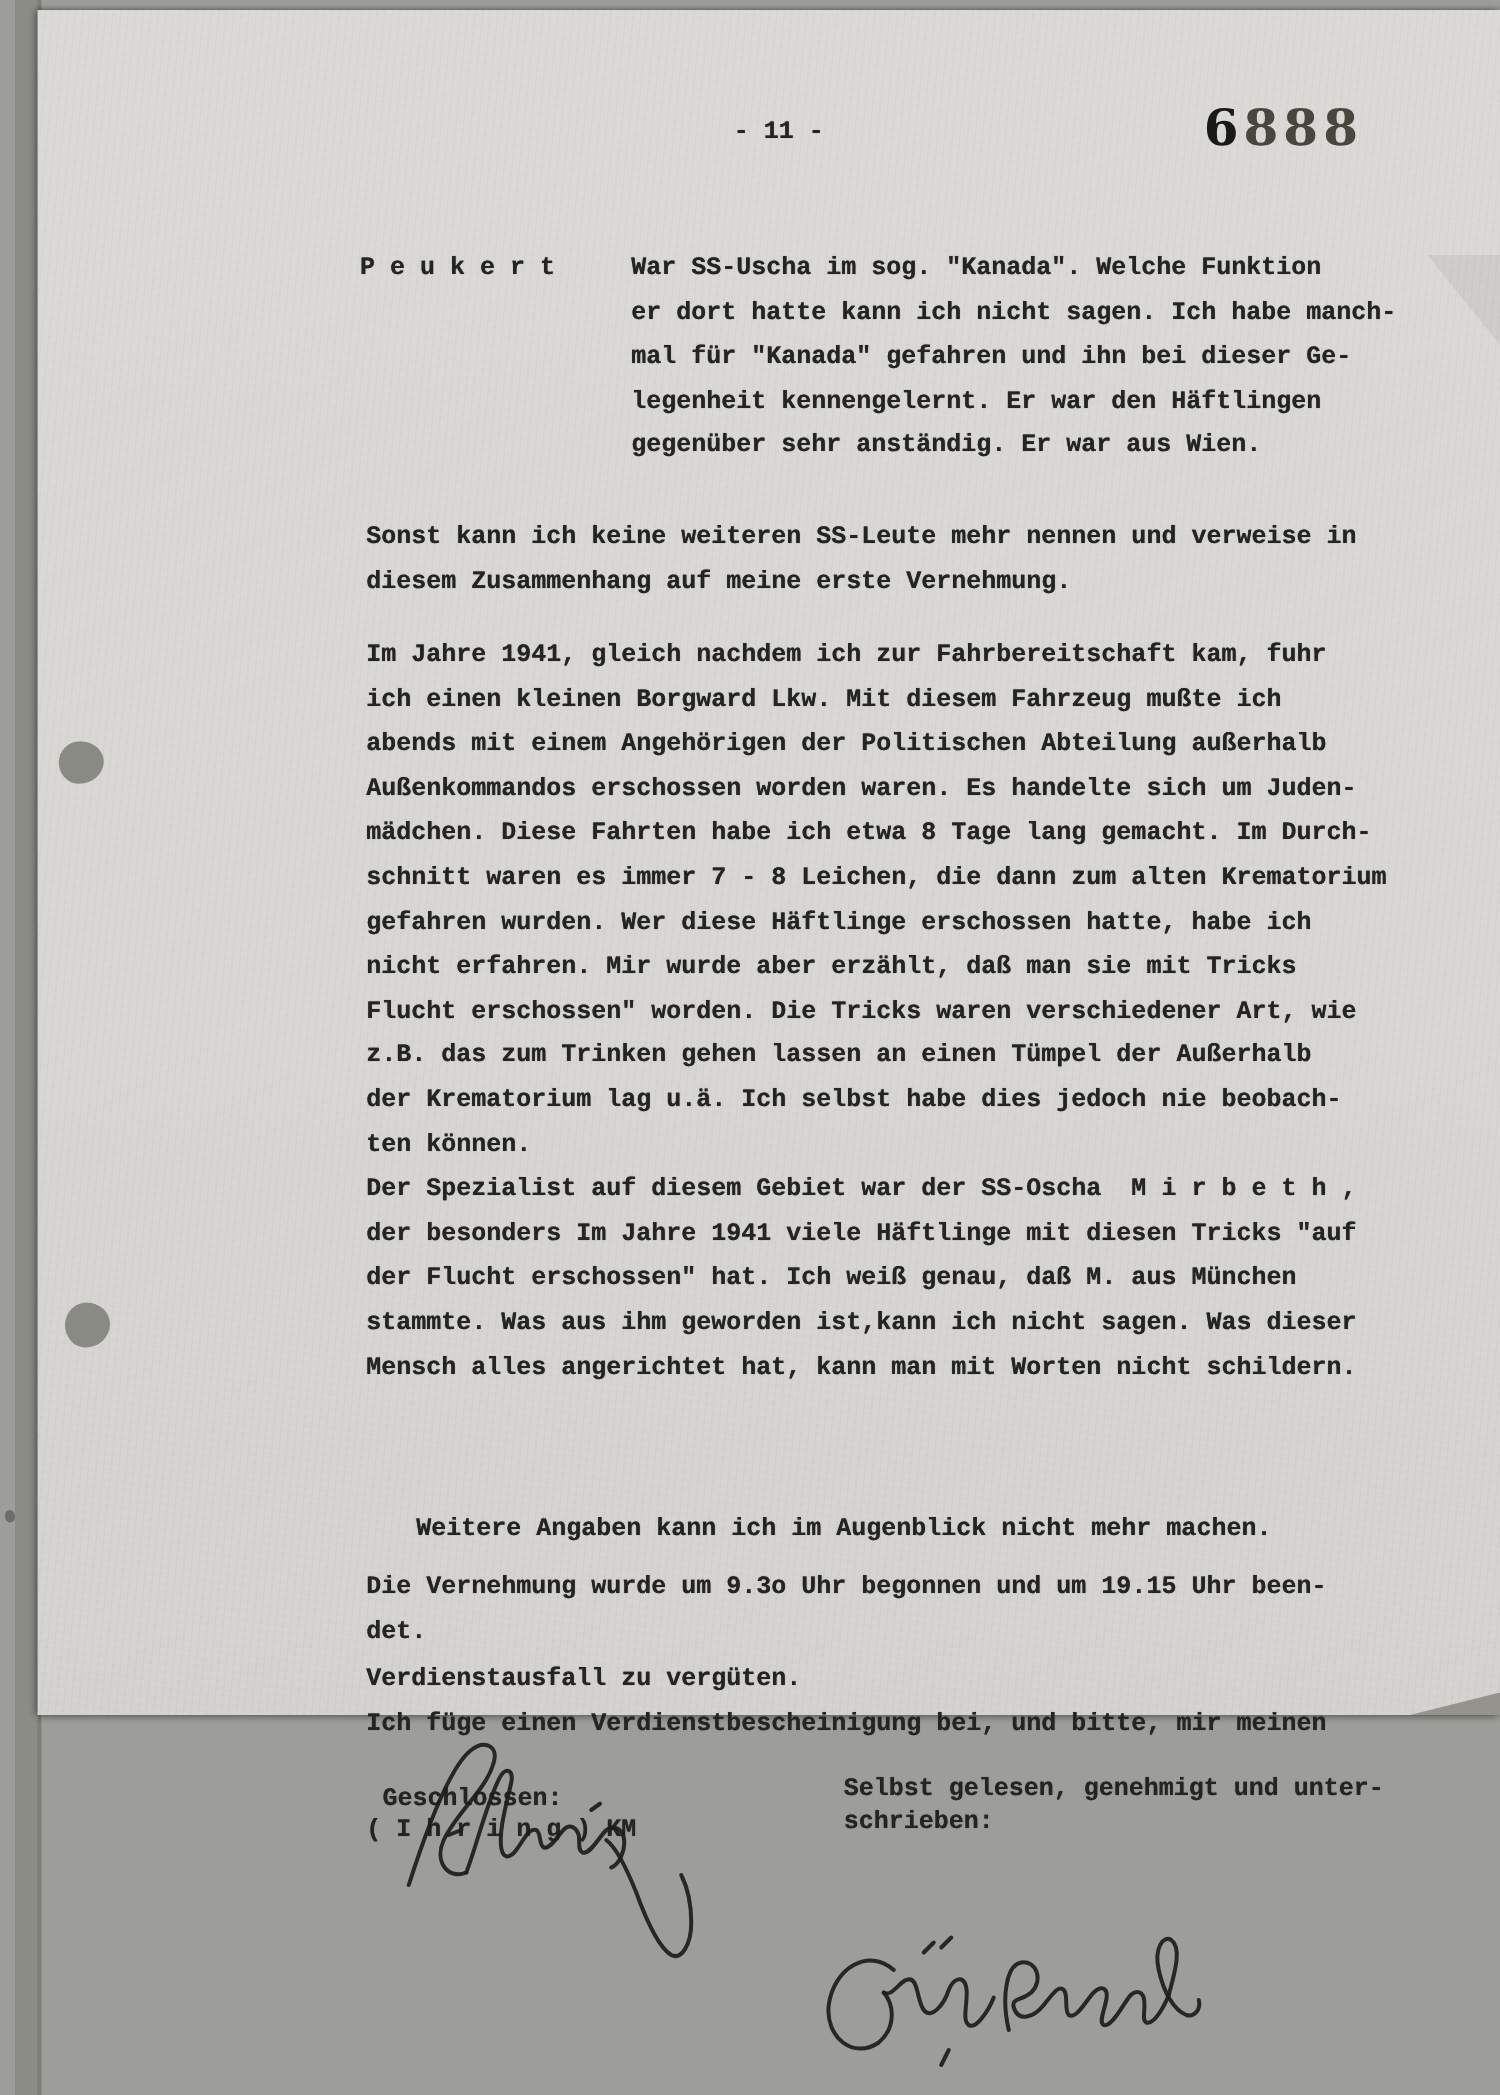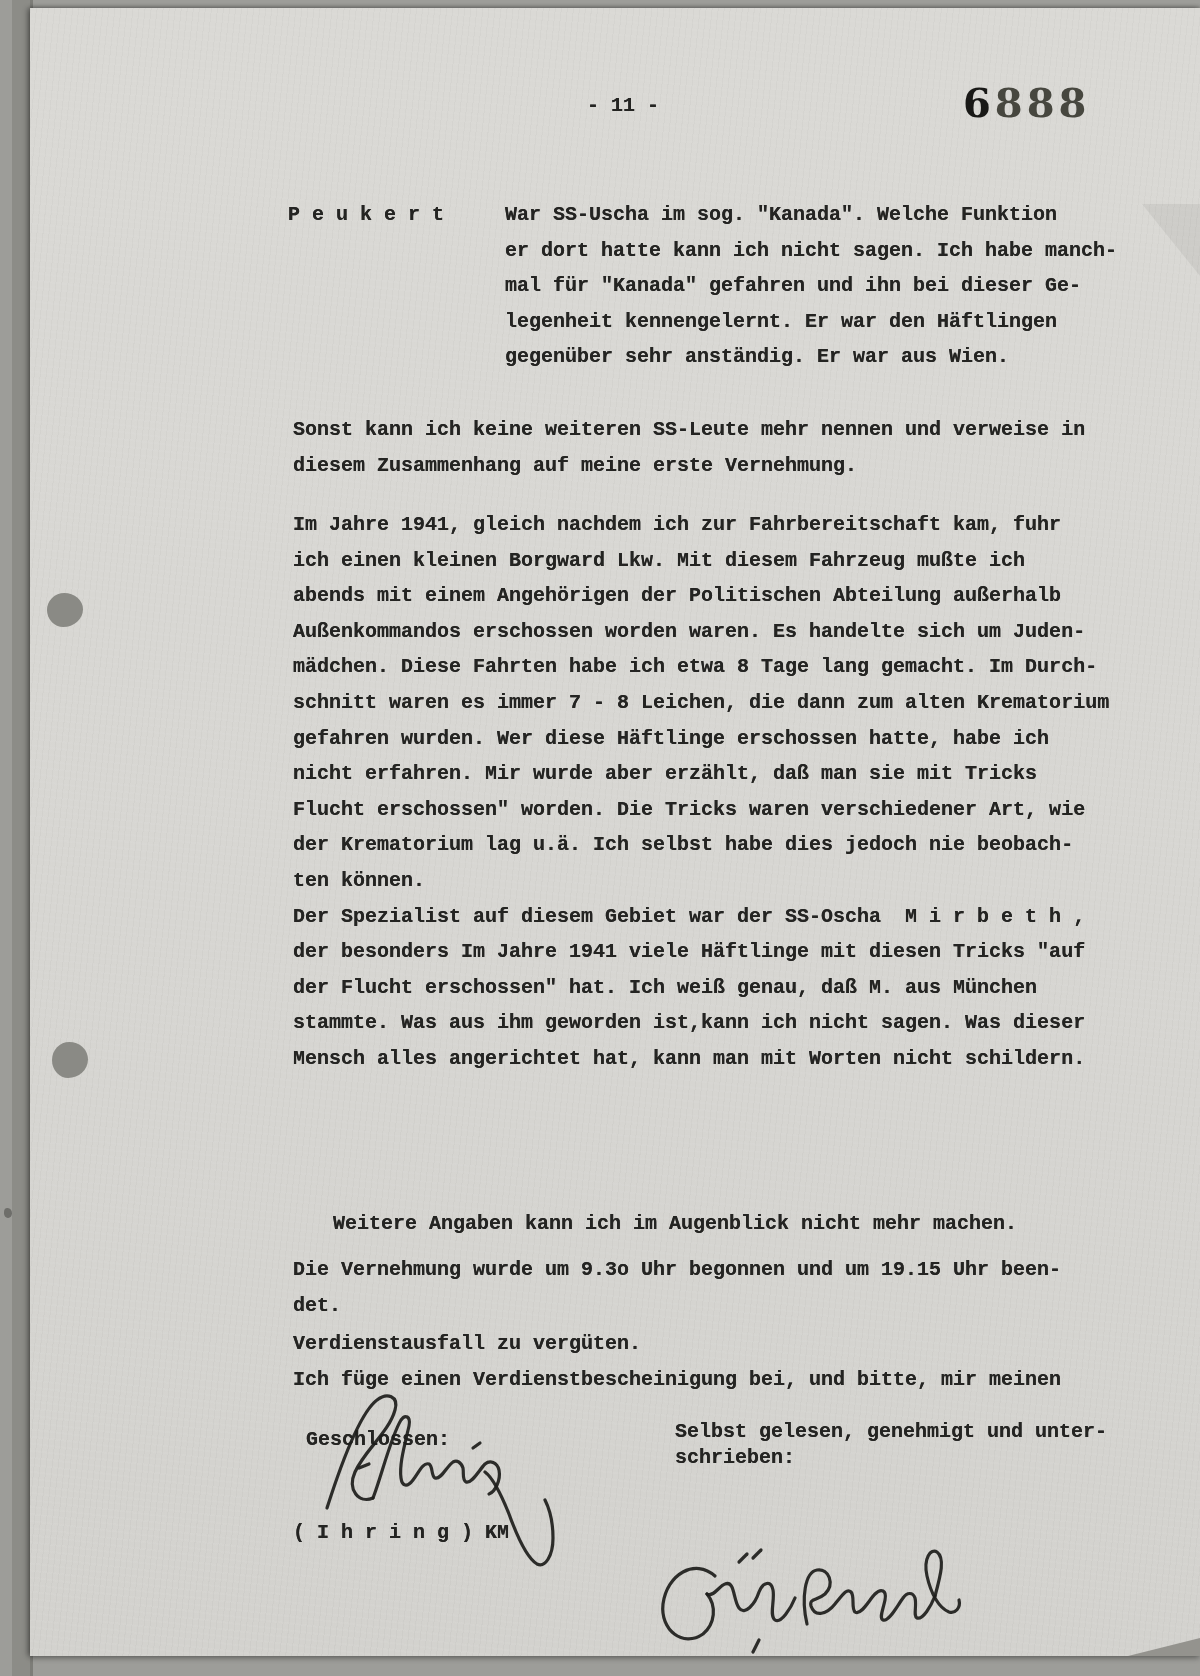--- a/index.html
+++ b/index.html
@@ -12,21 +12,21 @@
   .edge-strip{
     position:absolute;left:12px;top:0;width:18px;height:100%;
     background:#8c8c87;border-right:3px solid #7d7d78;
   }
   .speck{
     position:absolute;left:4px;top:1208px;width:8px;height:10px;
     background:#6e6e6a;border-radius:45% 55% 50% 50%;
   }
   
   .page{
-    position:absolute;left:30px;top:8px;width:1170px;height:1648px;
+    position:absolute;left:30px;top:8px;width:1170px;height:1364px;
     background:linear-gradient(180deg,#dad9d5 0%,#d7d6d2 55%,#d3d2ce 100%);
     box-shadow:-3px 0 5px rgba(0,0,0,.28), 0 -2px 3px rgba(0,0,0,.18), 0 3px 5px rgba(0,0,0,.22);
   }
   .page::before{ 
     content:"";position:absolute;inset:0;pointer-events:none;
     background-image:
       repeating-linear-gradient(7deg, rgba(255,255,255,.035) 0 2px, transparent 2px 7px),
       repeating-linear-gradient(96deg, rgba(0,0,0,.022) 0 1px, transparent 1px 6px);
   }
   .corner-fold{
@@ -62,21 +62,21 @@
   .stamp::first-letter{color:#191917;}
 
   .entry-label{left:258px;top:189px;}
   .entry-lines{left:475px;top:189px;}
   .p0{left:263px;top:404px;}
   .p1{left:263px;top:499px;}
   .p2{left:263px;top:1198px;margin-left:40px;}
   .p3{left:263px;top:1244px;}
   .p4{left:263px;top:1318px;}
   .closing-left-label{left:276px;top:1414px;}
-  .left-typed-name{left:263px;top:1476px;margin-top:31px;}
+  .left-typed-name{left:263px;top:1408px;margin-top:31px;}
   .closing-right{left:645px;top:1411px;}
 
   .sig{position:absolute;}
   .sig svg{display:block;}
   .sig path{fill:none;stroke:#1d1d1b;stroke-width:3.2;stroke-linecap:round;stroke-linejoin:round;opacity:.92;}
   .sig-left{left:285px;top:1352px;}
   .sig-right{left:625px;top:1520px;}
 </style>
 </head>
 <body>
@@ -113,20 +113,21 @@
   <div class="tw p1">
     <div class="line">Im Jahre 1941, gleich nachdem ich zur Fahrbereitschaft kam, fuhr</div>
     <div class="line">ich einen kleinen Borgward Lkw. Mit diesem Fahrzeug mußte ich</div>
     <div class="line">abends mit einem Angehörigen der Politischen Abteilung außerhalb</div>
     <div class="line">Außenkommandos erschossen worden waren. Es handelte sich um Juden-</div>
     <div class="line">mädchen. Diese Fahrten habe ich etwa 8 Tage lang gemacht. Im Durch-</div>
     <div class="line">schnitt waren es immer 7 - 8 Leichen, die dann zum alten Krematorium</div>
     <div class="line">gefahren wurden. Wer diese Häftlinge erschossen hatte, habe ich</div>
     <div class="line">nicht erfahren. Mir wurde aber erzählt, daß man sie mit Tricks</div>
     <div class="line">Flucht erschossen" worden. Die Tricks waren verschiedener Art, wie</div>
+    <div class="line">z.B. das zum Trinken gehen lassen an einen Tümpel der Außerhalb</div>
     <div class="line">der Krematorium lag u.ä. Ich selbst habe dies jedoch nie beobach-</div>
     <div class="line">ten können.</div>
     <div class="line">Der Spezialist auf diesem Gebiet war der SS-Oscha  M i r b e t h ,</div>
     <div class="line">der besonders Im Jahre 1941 viele Häftlinge mit diesen Tricks "auf</div>
     <div class="line">der Flucht erschossen" hat. Ich weiß genau, daß M. aus München</div>
     <div class="line">stammte. Was aus ihm geworden ist,kann ich nicht sagen. Was dieser</div>
     <div class="line">Mensch alles angerichtet hat, kann man mit Worten nicht schildern.</div>
   </div>
 
   <div class="tw p2">

